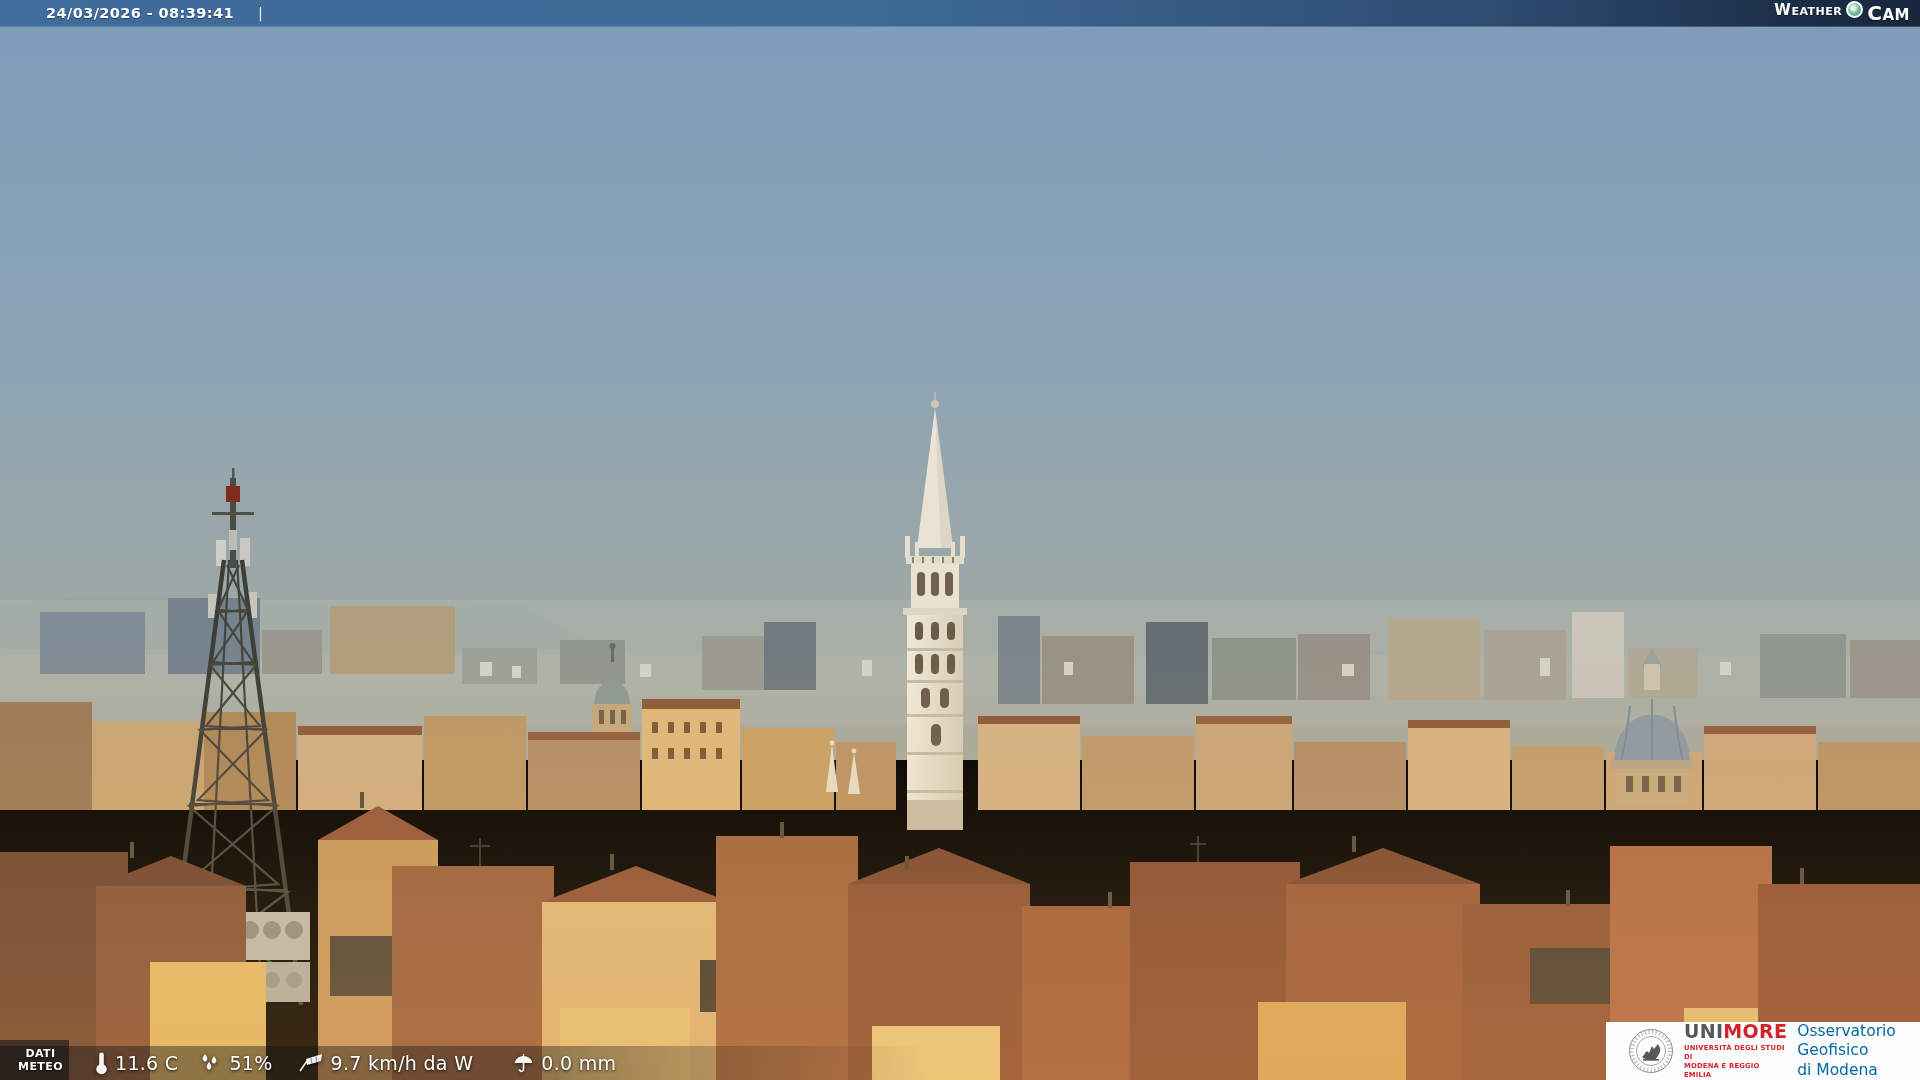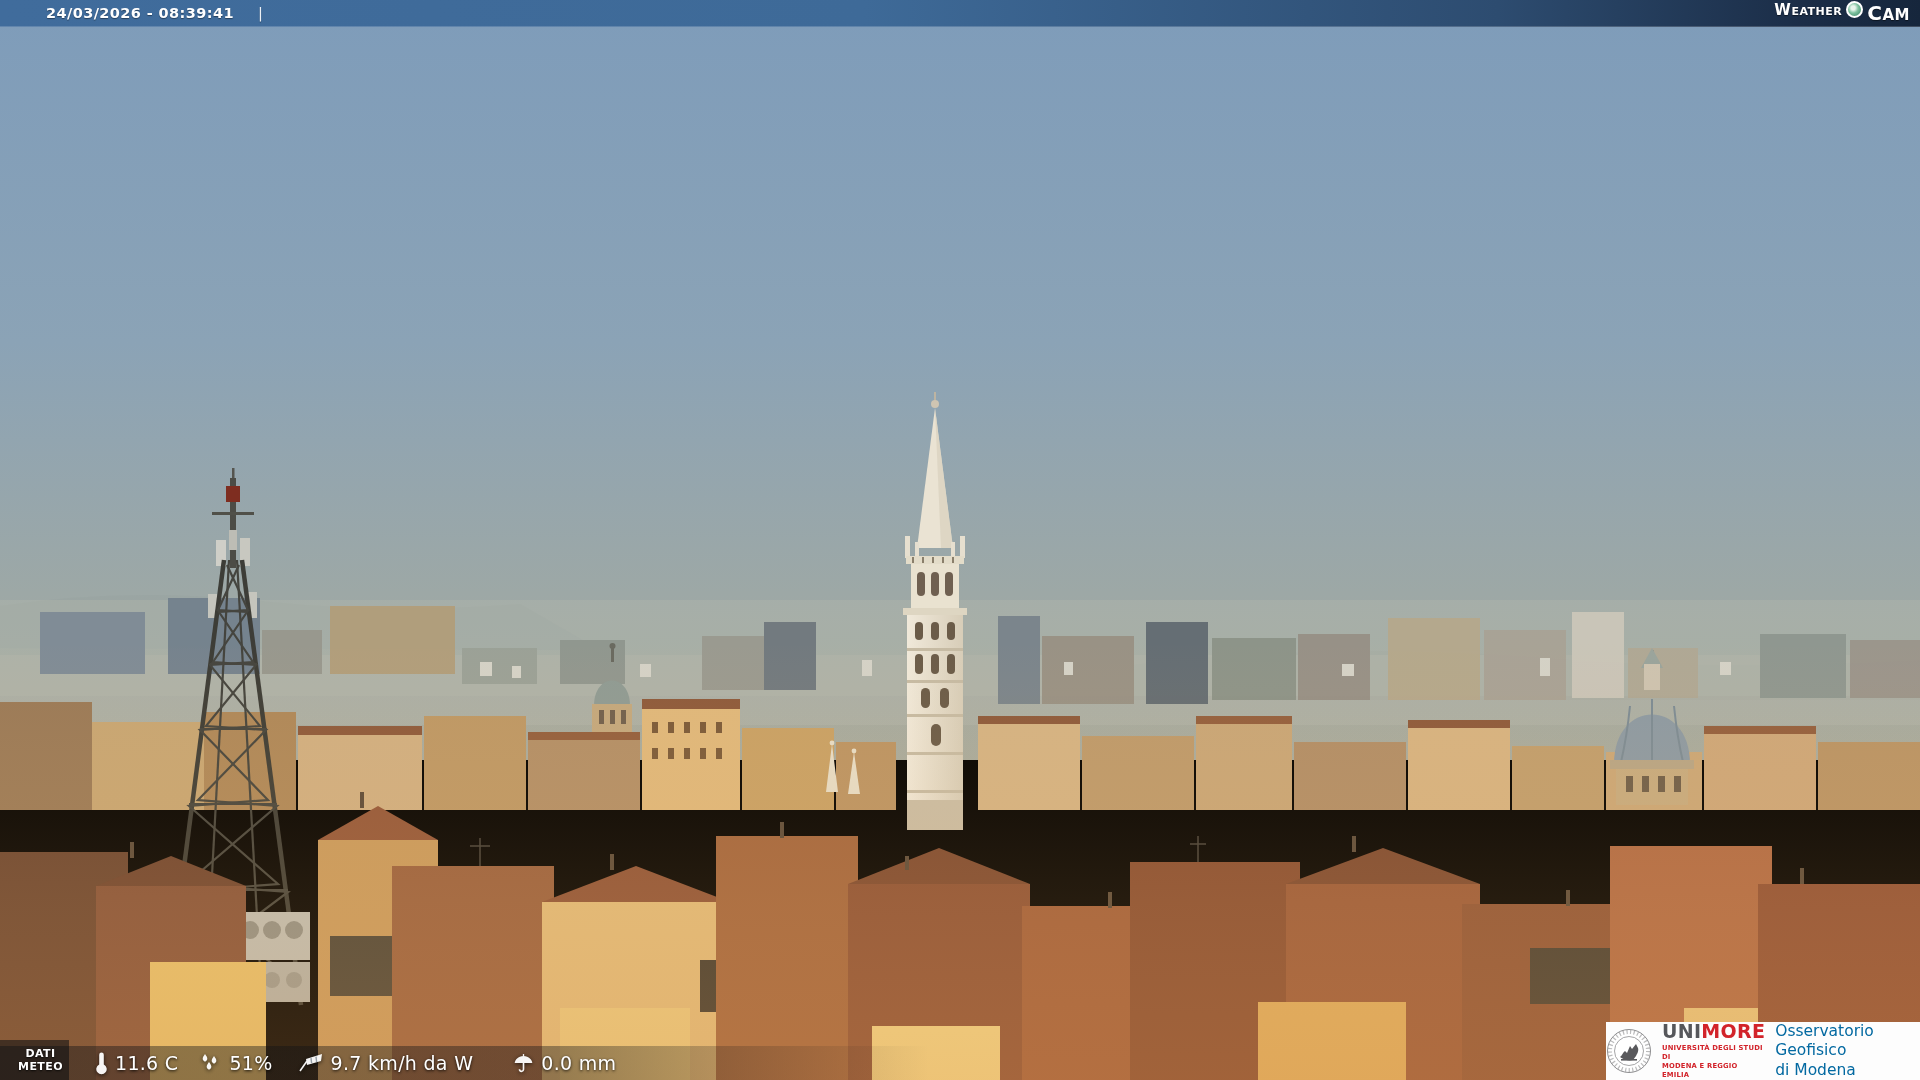--- a/index.html
+++ b/index.html
@@ -47,21 +47,21 @@
   }
   .witem{display:flex;align-items:center;gap:7px;
     font-size:19px;font-weight:normal;letter-spacing:.3px;
     text-shadow:0 1px 3px rgba(0,0,0,.9);white-space:nowrap;}
   .witem svg{display:block;filter:drop-shadow(0 1px 2px rgba(0,0,0,.7));opacity:.95;}
   .m1{margin-left:26px;} .m2{margin-left:20px;} .m3{margin-left:24px;} .m4{margin-left:40px;justify-content:space-between;}
 
   
   .logobox{
     position:absolute;right:0;bottom:0;width:314px;height:58px;background:#fdfdfd;
-    display:flex;align-items:center;gap:10px;box-sizing:border-box;padding-left:0;
+    display:flex;align-items:center;gap:10px;box-sizing:border-box;padding-left:22px;
   }
   .seal{flex:0 0 auto;}
   .uni-block{display:flex;flex-direction:column;justify-content:center;}
   .uni-word{font-size:19px;font-weight:bold;letter-spacing:.3px;line-height:1;}
   .uni-word .uni{color:#56575b;} .uni-word .more{color:#d2232a;}
   .uni-sub{margin-top:3px;font-size:6.8px;font-weight:bold;color:#d2232a;
     line-height:1.3;letter-spacing:.2px;text-transform:uppercase;}
   .obs-block{font-size:15.5px;color:#0369a1;line-height:1.25;}
 </style>
 </head>

